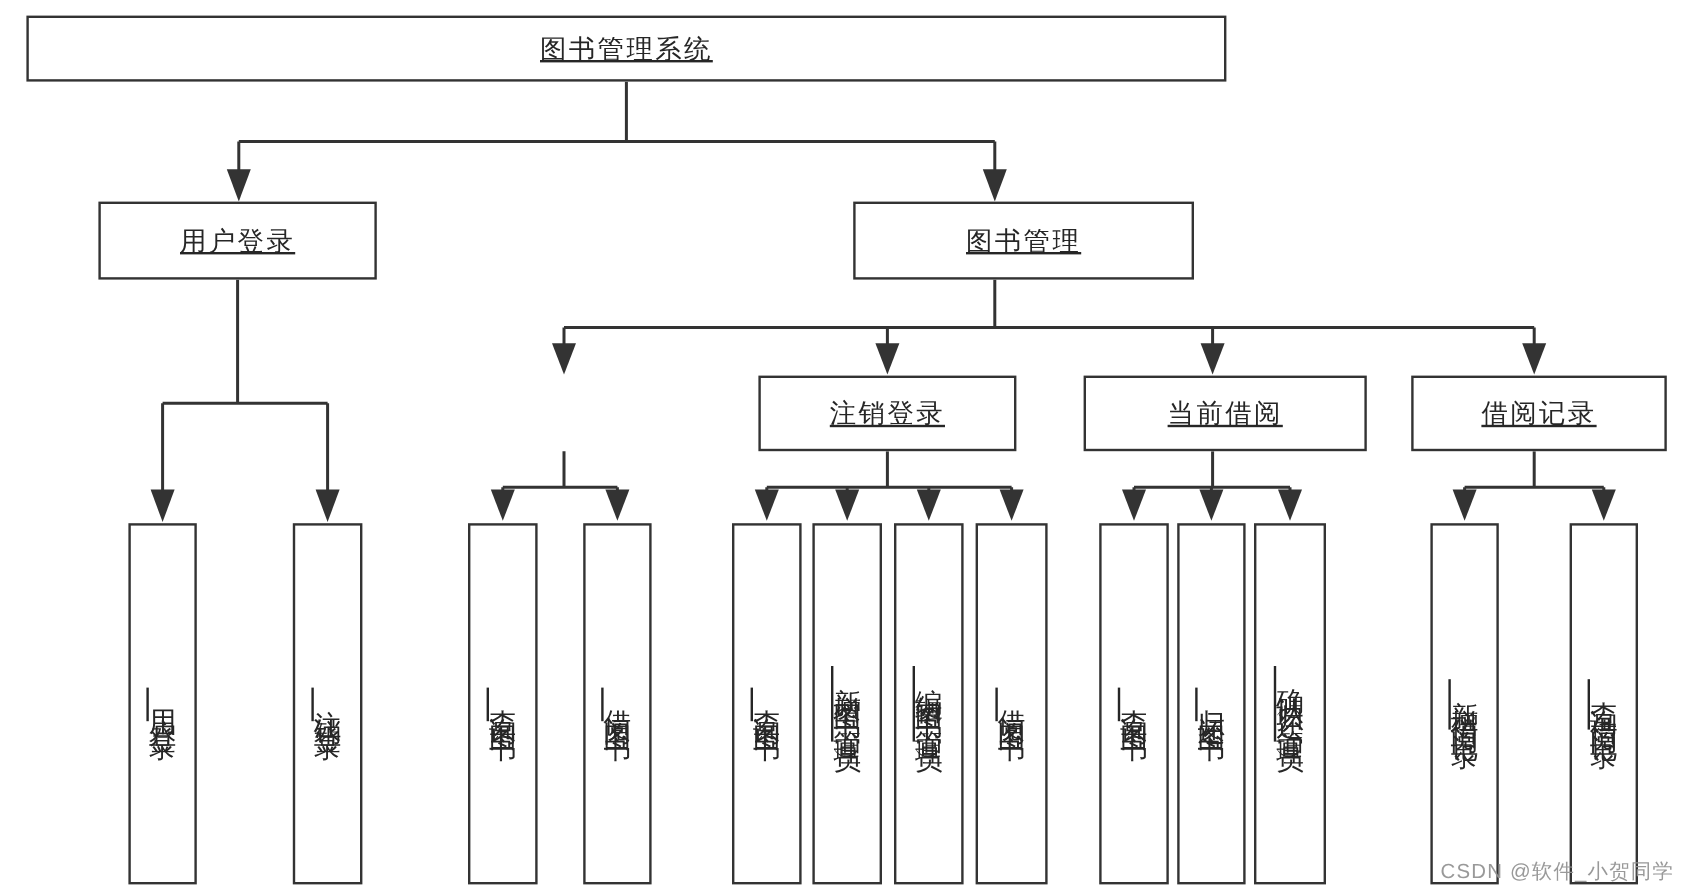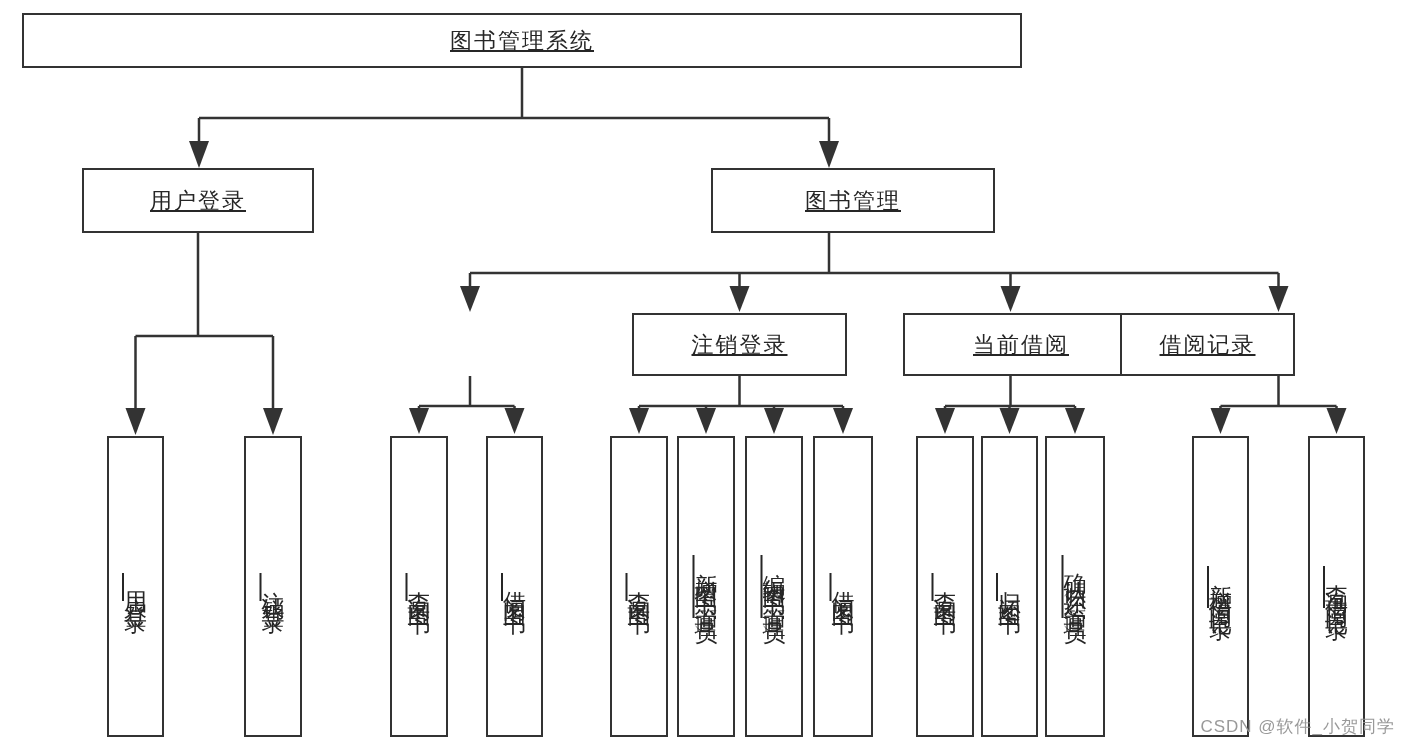--- a/index.html
+++ b/index.html
@@ -124,21 +124,21 @@
   <div class="box head" style="left:711px; top:168px; width:284px; height:65px">
     <span class="lbl">图书管理</span>
   </div>
 
   <div class="box head" style="left:632px; top:313px; width:215px; height:63px">
     <span class="lbl">注销登录</span>
   </div>
   <div class="box head" style="left:903px; top:313px; width:236px; height:63px">
     <span class="lbl">当前借阅</span>
   </div>
-  <div class="box head" style="left:1120px; top:313px; width:175px; height:63px">
+  <div class="box head" style="left:1176px; top:313px; width:213px; height:63px">
     <span class="lbl">借阅记录</span>
   </div>
 
   <div class="box leaf" style="left:107px; top:436px; width:57px; height:301px">
     <span class="vlbl">用户登录</span>
   </div>
   <div class="box leaf" style="left:244px; top:436px; width:58px; height:301px">
     <span class="vlbl">注销登录</span>
   </div>
 

